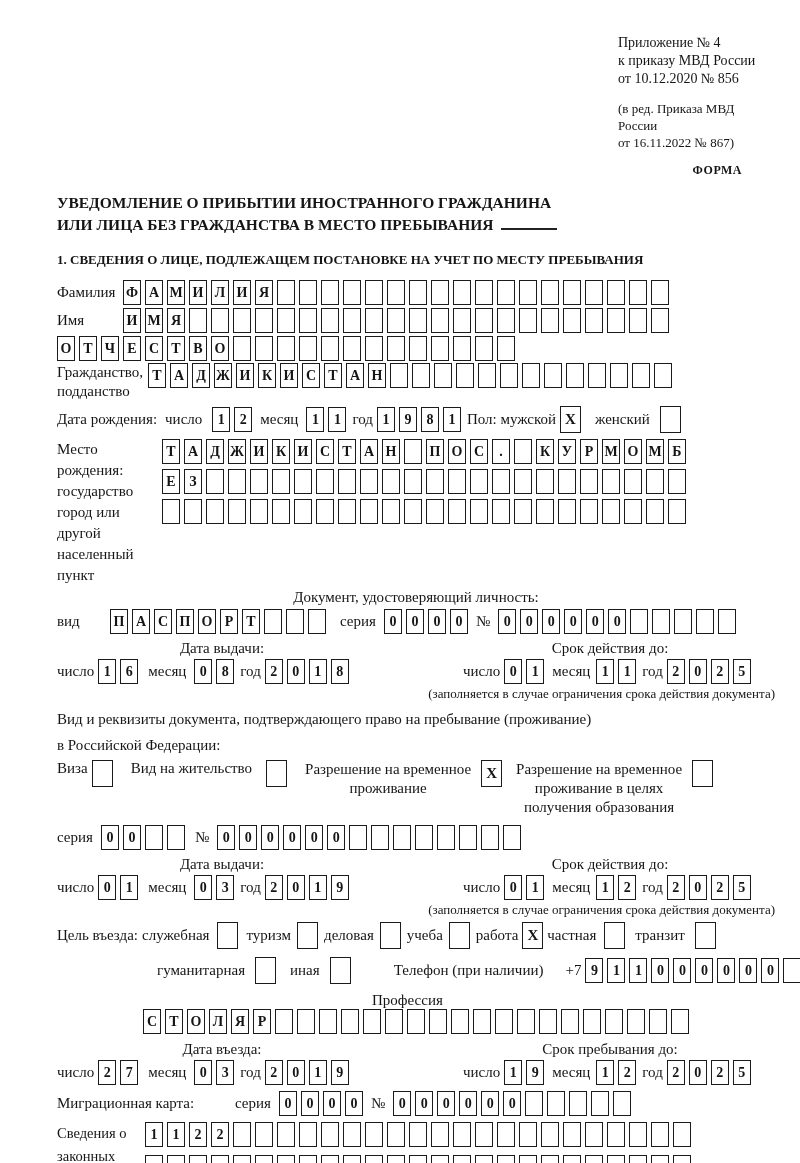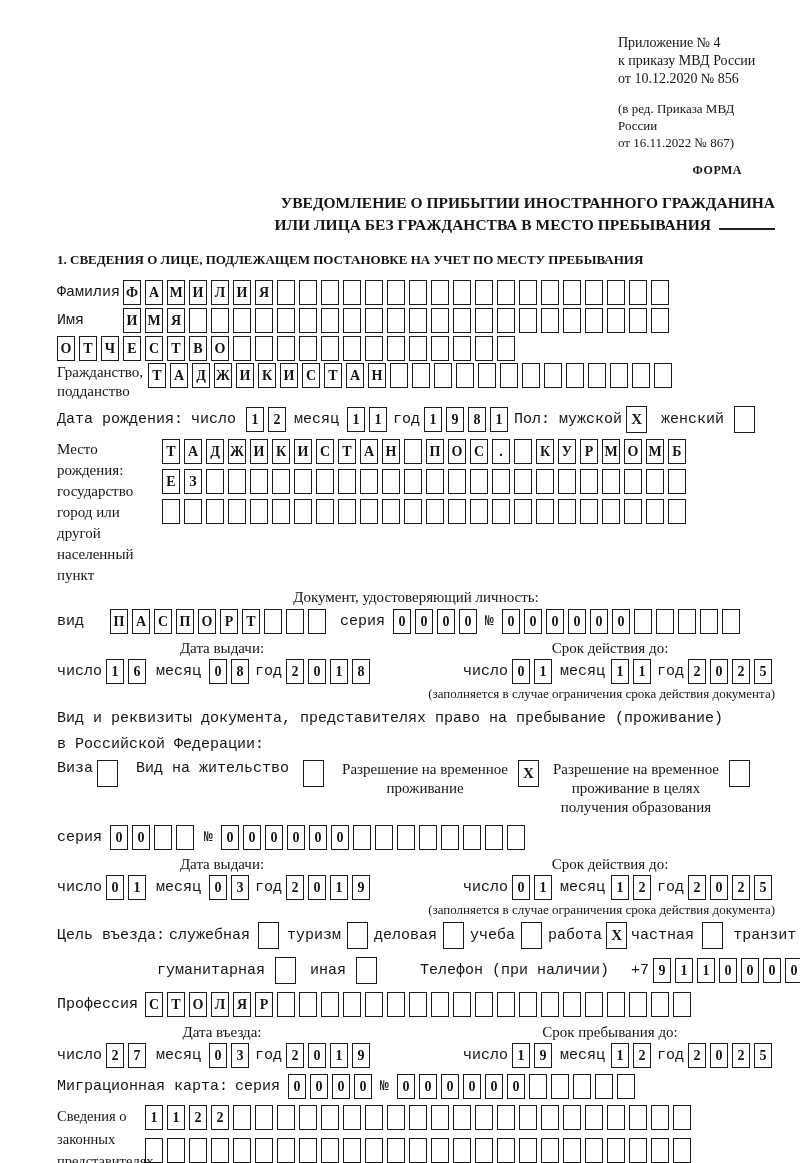--- a/index.html
+++ b/index.html
@@ -15,34 +15,34 @@
   
   .cells { display:flex; gap:4px; align-items:center; }
   .cell {
     width:18px; min-width:18px; height:25px;
     border:1.6px solid #1b1b1b;
     display:flex; align-items:center; justify-content:center;
     font-size:14px; font-weight:600; line-height:1;
   }
   .cb .cell { width:21px; min-width:21px; height:27px; font-size:15px; }
 
-  .lbl { font-size:15px; white-space:nowrap;font-family:Liberation Mono, monospace; }
+  .lbl { font-size:15px; white-space:nowrap; }
   .row { display:flex; align-items:center; }
   .rowtop { display:flex; align-items:flex-start; }
 
   .ml4{margin-left:4px}.ml6{margin-left:6px}.ml8{margin-left:8px}.ml10{margin-left:10px}
   .ml14{margin-left:14px}.ml18{margin-left:18px}
   .mb2{margin-bottom:2px}.mb3{margin-bottom:3px}.mb5{margin-bottom:5px}.mb6{margin-bottom:6px}
 
   
   .hdr-block { margin-left:561px; font-size:14px; line-height:18px; }
   .hdr-rev { margin-top:12px; font-size:13px; line-height:17px; }
   .forma { margin-top:12px; padding-right:33px; text-align:right; font-weight:bold; font-size:12px; letter-spacing:.5px; }
 
-  .title { margin-top:14px; text-align:right; font-weight:bold; font-size:15.5px; line-height:22px; }
+  .title { margin-top:14px; text-align:left; font-weight:bold; font-size:15.5px; line-height:22px; }
   .title-underline { display:inline-block; width:56px; border-bottom:2px solid #222; height:14px; margin-left:8px; }
   .section-h { margin-top:16px; font-weight:bold; font-size:13px; white-space:nowrap; }
 
   .formbody { margin-top:12px; }
 
   .lblcol { font-size:15px; line-height:19px; }
   .w66 { width:66px; min-width:66px; }
   .w91 { width:91px; min-width:91px; }
   .w105 { width:105px; min-width:105px; }
   .w158 { width:158px; min-width:158px; }
@@ -417,21 +417,21 @@
               <div class="cell">0</div>
               <div class="cell">2</div>
               <div class="cell">5</div>
             </span>
         </div>
       </div>
     </div>
     <div class="note-r">(заполняется в случае ограничения срока действия документа)</div>
 
     <div class="lbl" style="line-height:26px; white-space:normal;">
-      <span>Вид и реквизиты документа, представителях право на пребывание (проживание)</span><br>
+      <span>Вид и реквизиты документа, подтверждающего право на пребывание (проживание)</span><br>
       <span>в Российской Федерации:</span>
     </div>
 
     <div class="rowtop" style="margin-top:2px; margin-bottom:8px;">
       <span class="lbl">Виза</span>
       <span class="cells cb ml4">
           <div class="cell"></div>
         </span>
       <span class="lbl ml18">Вид на жительство</span>
       <span class="cells cb ml14">
@@ -585,21 +585,21 @@
           <div class="cell">0</div>
           <div class="cell">0</div>
           <div class="cell">0</div>
           <div class="cell">0</div>
           <div class="cell">0</div>
           <div class="cell">0</div>
           <div class="cell"></div>
         </span>
     </div>
 
-    <div class="row" style="margin-top:8px; margin-bottom:6px;">
+    <div class="row" style="margin-top:8px; margin-bottom:6px;flex-direction:column;">
       <span class="lbl" style="width:88px;">Профессия</span>
       <span class="cells">
           <div class="cell">С</div>
           <div class="cell">Т</div>
           <div class="cell">О</div>
           <div class="cell">Л</div>
           <div class="cell">Я</div>
           <div class="cell">Р</div>
           <div class="cell"></div>
           <div class="cell"></div>

